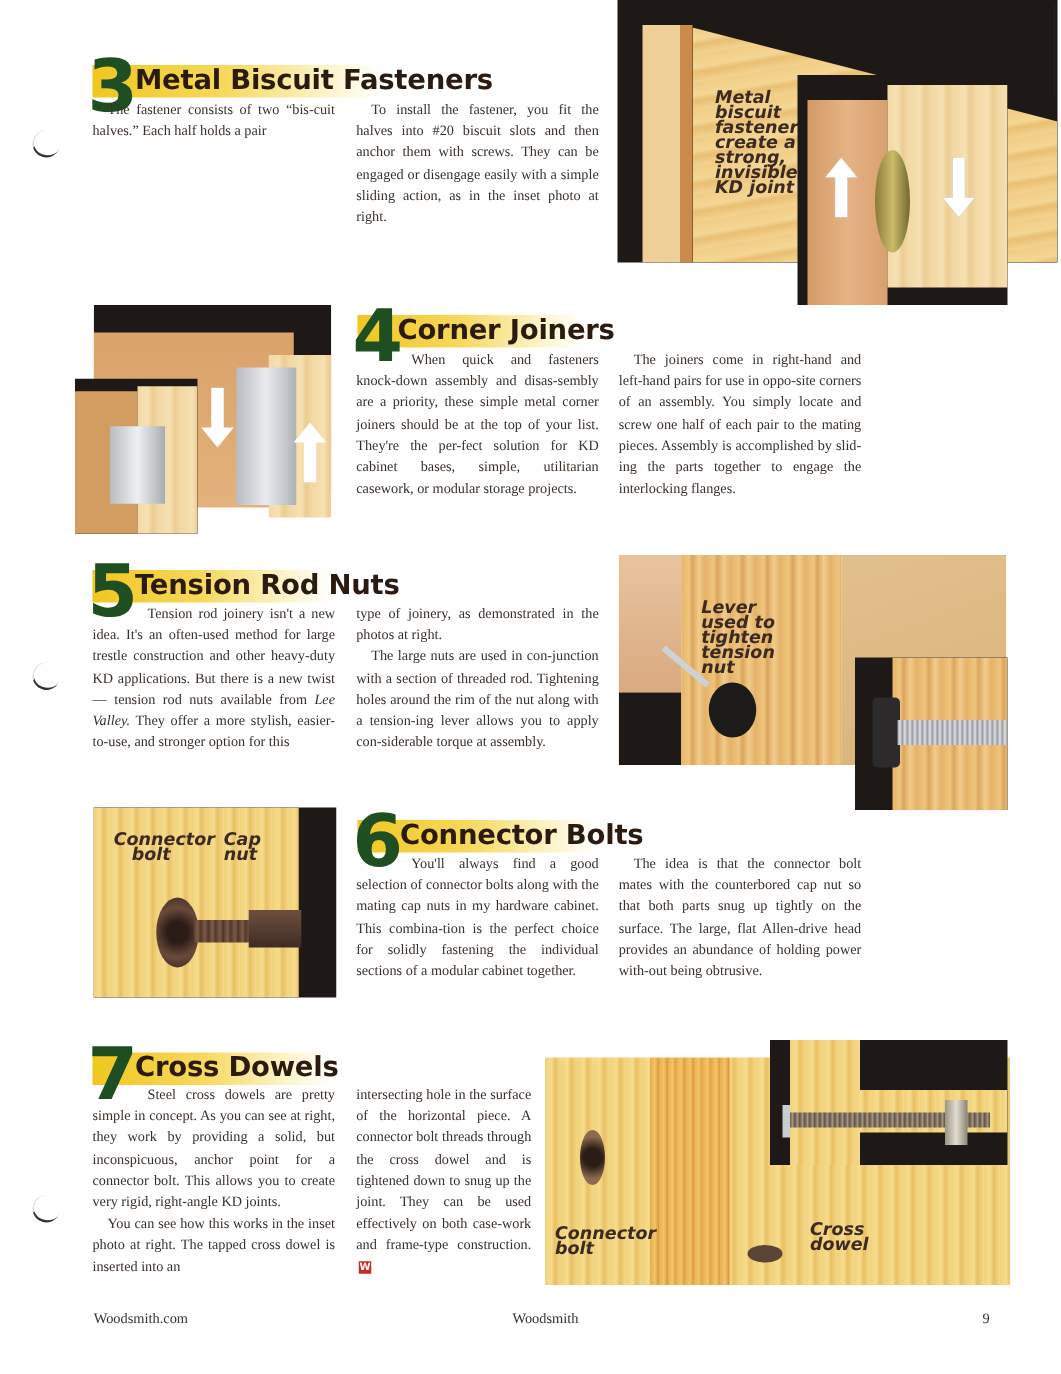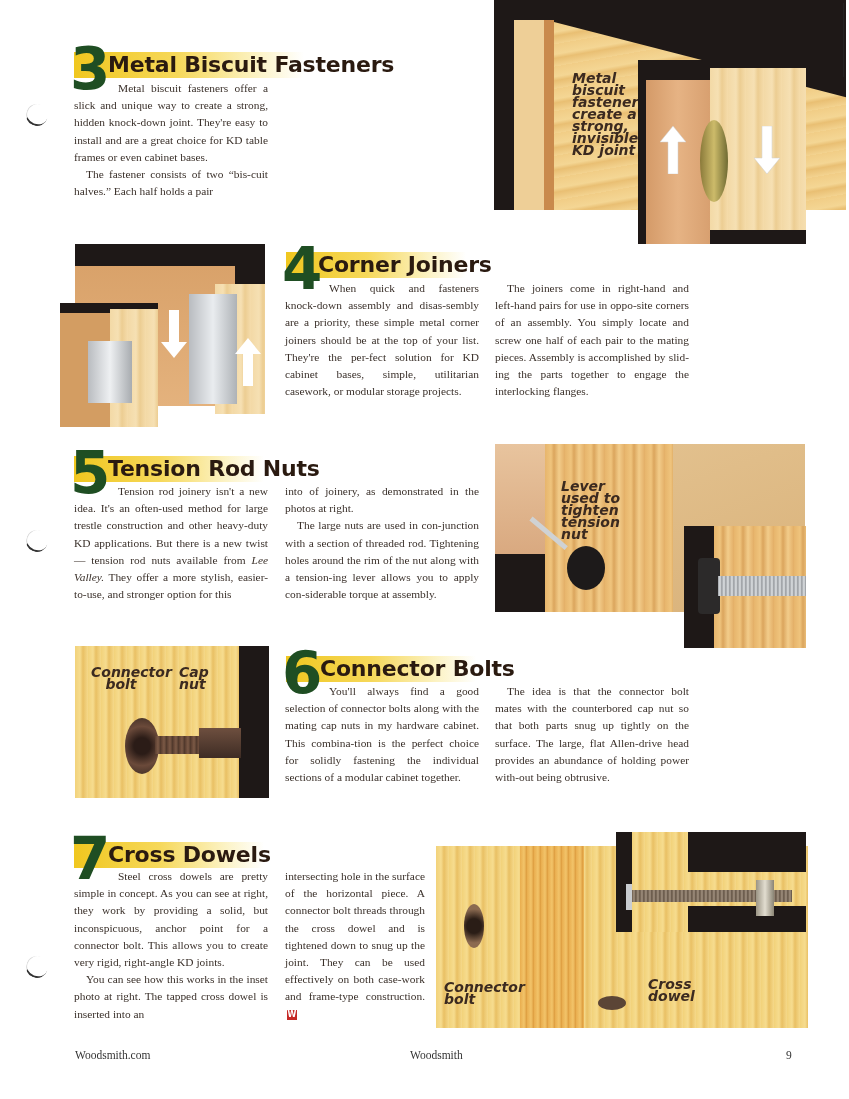--- a/index.html
+++ b/index.html
@@ -52,24 +52,24 @@
 <div class="punch" style="left:26px; top:104px;"></div>
 <div class="punch" style="left:26px; top:530px;"></div>
 <div class="punch" style="left:26px; top:956px;"></div>
 
 <div class="heading" style="left:70px; top:44px; width:260px;">
   <div class="band" style="width:230px;"></div>
   <div class="numeral">3</div>
   <div class="title" style="left:38px;">Metal Biscuit Fasteners</div>
 </div>
 <div class="col" style="left:74px; top:80px; width:194px;">
-  <p class="first">Metal biscuit fasteners offer a slick and unique way to create a strong, hidden knock-down joint. They're easy to install and are a great choice for KD table frames or even cabinet bases.</p>
   <p>The fastener consists of two “bis-cuit halves.” Each half holds a pair</p>
 </div>
 <div class="col" style="left:285px; top:80px; width:194px;">
+  <p>To install the fastener, you fit the halves into #20 biscuit slots and then anchor them with screws. They can be engaged or disengage easily with a simple sliding action, as in the inset photo at right.</p>
 </div>
 
 <div class="photo dark" style="left:494px; top:0px; width:352px; height:210px;">
   <div class="abs wood-h" style="left:20px; top:20px; width:30px; height:190px; background:#eecf97;"></div>
   <div class="abs" style="left:50px; top:20px; width:10px; height:190px; background:#c98a4c;"></div>
   <div class="abs wood-h" style="left:60px; top:22px; width:292px; height:188px; clip-path: polygon(0 0, 100% 40%, 100% 100%, 0 100%);"></div>
   <div class="caption" style="left:78px; top:72px; width:70px;">Metal biscuit fasteners create a strong, invisible KD joint</div>
 </div>
 <div class="photo dark" style="left:638px; top:60px; width:168px; height:184px;">
   <div class="abs" style="left:8px; top:20px; width:64px; height:164px; background:linear-gradient(90deg,#d49a68,#e6b384,#d8a070);"></div>
@@ -124,21 +124,21 @@
 
 <div class="heading" style="left:70px; top:448px; width:200px;">
   <div class="band" style="width:190px;"></div>
   <div class="numeral">5</div>
   <div class="title" style="left:38px;">Tension Rod Nuts</div>
 </div>
 <div class="col" style="left:74px; top:483px; width:194px;">
   <p class="first"><span>Tension rod joinery isn't a new idea. It's an often-used method for large trestle construction and other heavy-duty KD applications. But there is a new twist — tension rod nuts available from </span><i>Lee Valley.</i><span> They offer a more stylish, easier-to-use, and stronger option for this</span></p>
 </div>
 <div class="col" style="left:285px; top:483px; width:194px;">
-  <p class="noindent">into of joinery, as demonstrated in the photos at right.</p>
+  <p class="noindent">type of joinery, as demonstrated in the photos at right.</p>
   <p>The large nuts are used in con-junction with a section of threaded rod. Tightening holes around the rim of the nut along with a tension-ing lever allows you to apply con-siderable torque at assembly.</p>
 </div>
 
 <div class="photo" style="left:495px; top:444px; width:310px; height:168px; background:#fef9c3;">
   <div class="abs" style="left:0; top:0; width:50px; height:110px; background:linear-gradient(180deg,#e8c49e,#d9a980);"></div>
   <div class="abs dark" style="left:0; top:110px; width:50px; height:58px;"></div>
   <div class="abs wood" style="left:50px; top:0; width:128px; height:168px;"></div>
   <div class="abs" style="left:178px; top:0; width:132px; height:168px; background:linear-gradient(160deg,#e2c08d,#d9b27a);"></div>
   <div class="abs" style="left:72px; top:102px; width:38px; height:44px; border-radius:50%; background:#1d1a1a;"></div>
   <div class="abs" style="left:36px; top:72px; width:46px; height:5px; background:#cfd2d4; transform:rotate(40deg); transform-origin:left;"></div>

